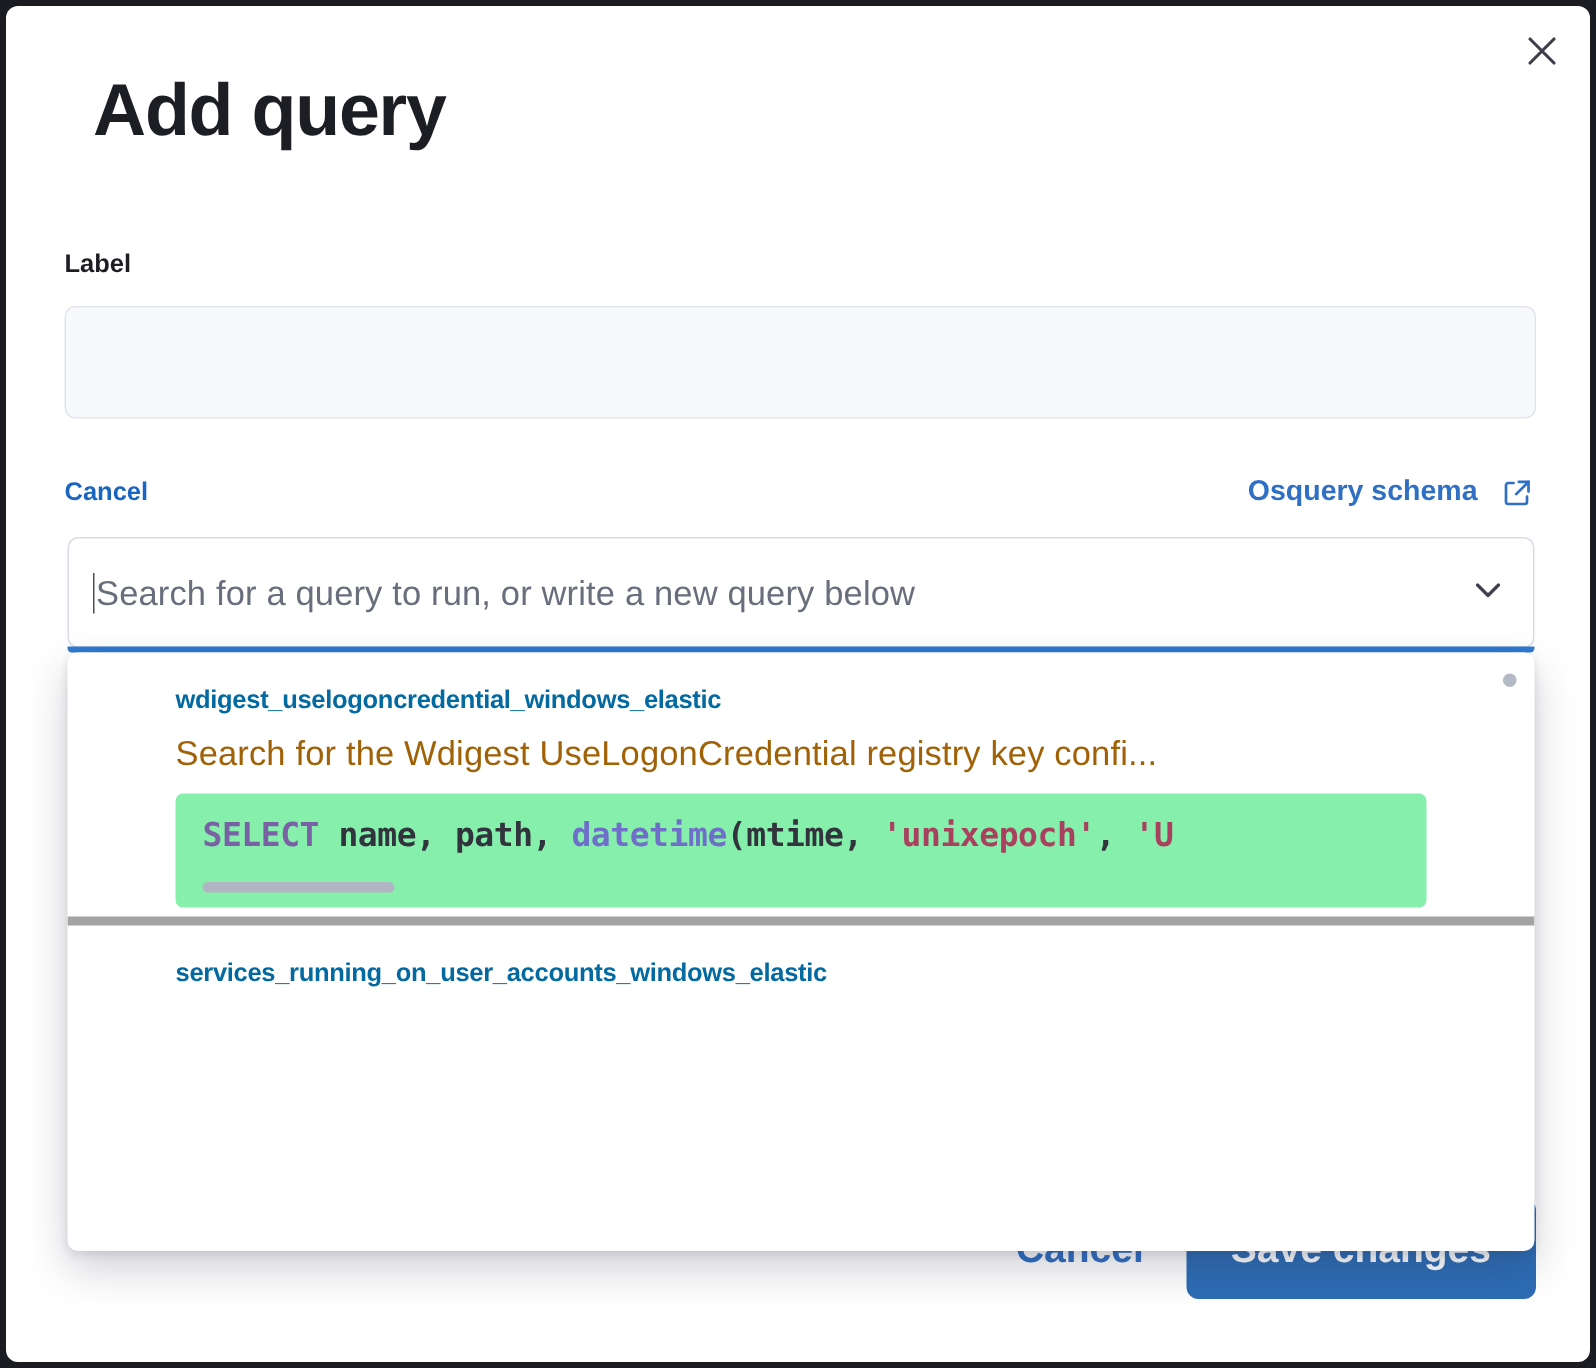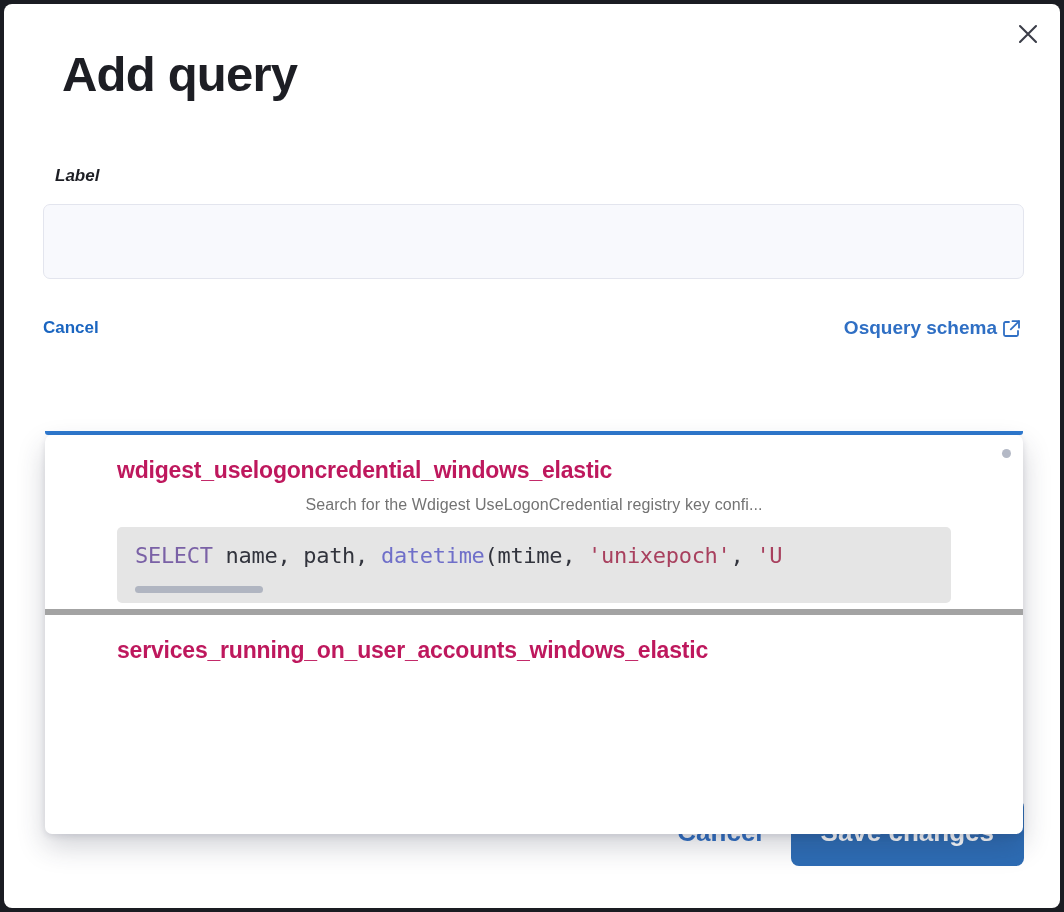--- a/index.html
+++ b/index.html
@@ -51,21 +51,21 @@
     margin-left: 20px;
   }
 
   
   .field-label {
     position: absolute;
     font-size: 17px;
     font-weight: 700;
     color: #1d1e24;
   }
-  #label-label { left: 51px; top: 162px; font-style: italic; }
+  #label-label { left: 39px; top: 162px; }
 
   .text-input {
     position: absolute;
     left: 39px;
     top: 200px;
     width: 981px;
     height: 75px;
     background: #f8f9fd;
     border: 1px solid #e3e5ee;
     border-radius: 7px;
@@ -84,21 +84,21 @@
     font-size: 17px;
     font-weight: 700;
   }
 
   .schema-link {
     position: absolute;
     right: 38px;
     top: 313px;
     display: flex;
     align-items: center;
-    gap: 4px;
+    gap: 16px;
     color: #2f6fc4;
     font-size: 19px;
     font-weight: 700;
     text-decoration: none;
     cursor: pointer;
   }
   .schema-link svg { display:block; }
 
   
   .combobox {
@@ -193,45 +193,45 @@
     border-radius: 50%;
     background: #b4b9c6;
   }
 
   .dd-option {
     padding: 22px 72px 6px 72px;
     cursor: pointer;
   }
   .dd-option + .dd-option { border-top: 6px solid #a3a3a3; }
   .dd-title {
-    font-size: 23px;
-    font-weight: 700;
-    color: #be185d;
+    font-size: 17px;
+    font-weight: 700;
+    color: #0369a1;
     letter-spacing: -0.2px;
   }
   .dd-desc {
     margin-top: 12px;
-    font-size: 16px;
-    color: #737373;
+    font-size: 23px;
+    color: #a16207;
     letter-spacing: 0.1px;
     white-space: nowrap;
     overflow: hidden;
-    text-align: center;
   }
   .dd-code {
     margin-top: 13px;
-    background: #e5e5e5;
+    background: #86efac;
     border-radius: 5px;
     padding: 16px 18px 10px 18px;
     font-family: "DejaVu Sans Mono", monospace;
     font-size: 22px;
     color: #32343d;
     white-space: nowrap;
     overflow: hidden;
     letter-spacing: -0.3px;
+    font-weight: bold;
   }
   .dd-code .kw  { color: #7a61a6; }
   .dd-code .fn  { color: #6f6fc9; }
   .dd-code .str { color: #a8405e; }
   .code-scroll {
     margin-top: 18px;
     height: 7px;
     width: 128px;
     background: #b0b5c1;
     border-radius: 4px;
@@ -260,20 +260,29 @@
     <span>Osquery schema</span>
     <span>
       <svg width="21" height="21" viewBox="0 0 21 21" aria-hidden="true">
         <path d="M8 4 H4.5 A1.5 1.5 0 0 0 3 5.5 V16.5 A1.5 1.5 0 0 0 4.5 18 H15.5 A1.5 1.5 0 0 0 17 16.5 V13" stroke="#2f6fc4" stroke-width="1.8" fill="none" stroke-linecap="round"></path>
         <path d="M11.5 3.2 H18 V9.7" stroke="#2f6fc4" stroke-width="1.8" fill="none" stroke-linecap="round" stroke-linejoin="round"></path>
         <path d="M18 3.2 L9.8 11.4" stroke="#2f6fc4" stroke-width="1.8" fill="none" stroke-linecap="round"></path>
       </svg>
     </span>
   </a>
 
+  <div class="combobox">
+    <span class="combo-caret"></span>
+    <span class="combo-placeholder">Search for a query to run, or write a new query below</span>
+    <span class="combo-chevron">
+      <svg width="28" height="28" viewBox="0 0 28 28" aria-hidden="true">
+        <path d="M7 11 L14 18 L21 11" stroke="#3f424d" stroke-width="2.2" fill="none" stroke-linecap="round" stroke-linejoin="round"></path>
+      </svg>
+    </span>
+  </div>
   <div class="focus-underline"></div>
 
   <div class="footer">
     <button class="btn-cancel">Cancel</button>
     <button class="btn-primary">Save changes</button>
   </div>
 
   <div class="dropdown">
     <div class="dropdown-scrolldot"></div>
     <div id="dd-list">

